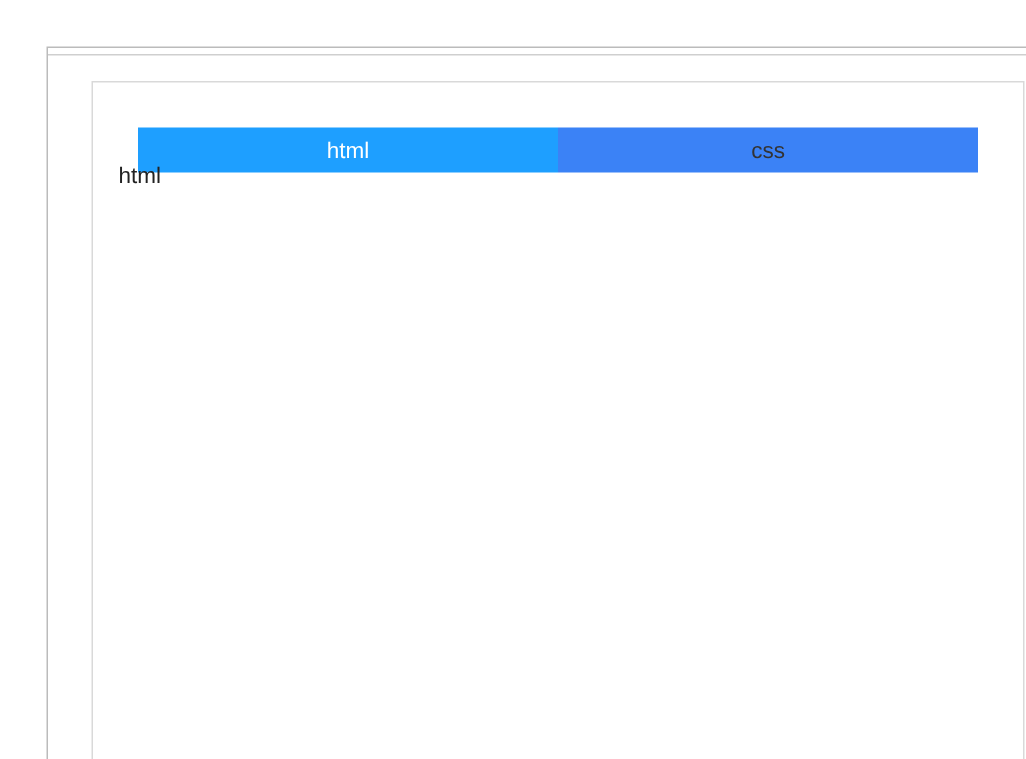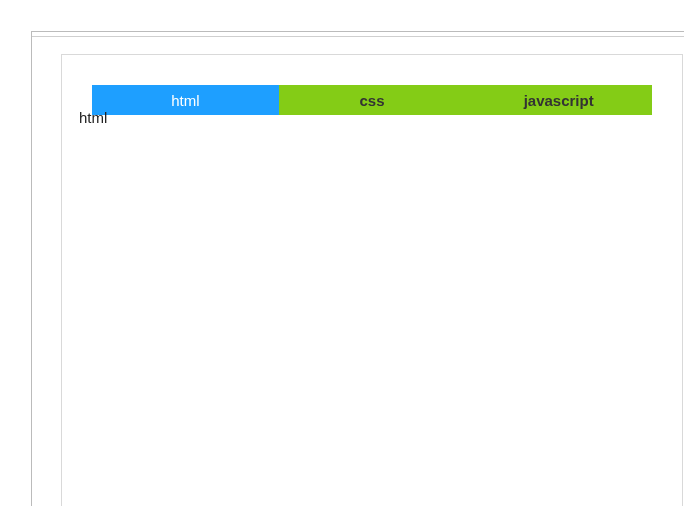--- a/index.html
+++ b/index.html
@@ -51,23 +51,22 @@
       justify-content: center;
       font-size: 15px;
       cursor: pointer;
       user-select: none;
     }
     .tab.active {
       background: #1e9fff;
       color: #ffffff;
     }
     .tab.inactive {
-      background: #84cc16;
+      background: #3b82f6;
       color: #333333;
-      font-weight: bold;
     }
     .content-area {
       position: absolute;
       top: 38px;
       left: 0;
       right: 0;
       bottom: 0;
       padding: 16px 2px;
       font-size: 15px;
       color: #222222;
@@ -79,21 +78,18 @@
 <div class="outer-frame">
   <div class="top-rule"></div>
   <div class="panel">
     <div class="tab-bar">
       <div class="tab active">
         <span>html</span>
       </div>
       <div class="tab inactive">
         <span>css</span>
       </div>
-      <div class="tab inactive">
-        <span>javascript</span>
-      </div>
     </div>
     <div class="content-area">
       <span>html</span>
     </div>
   </div>
 </div>
 
 </body></html>

